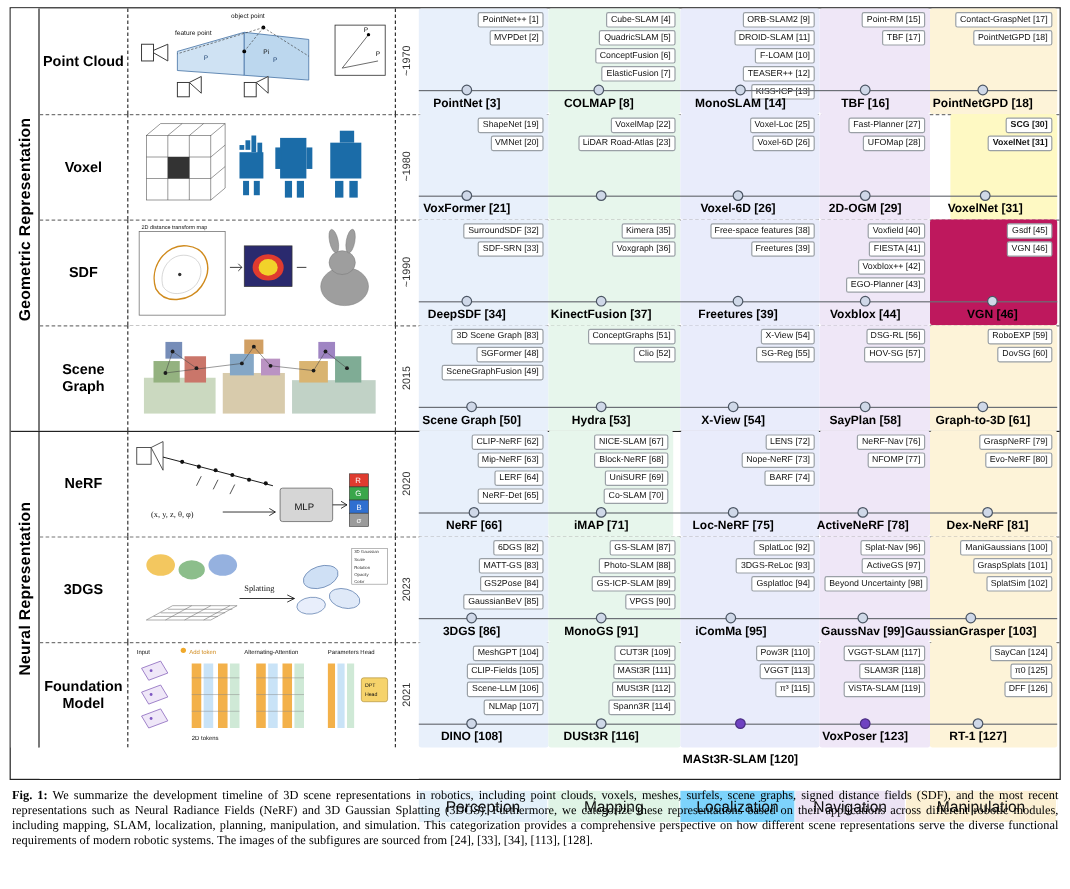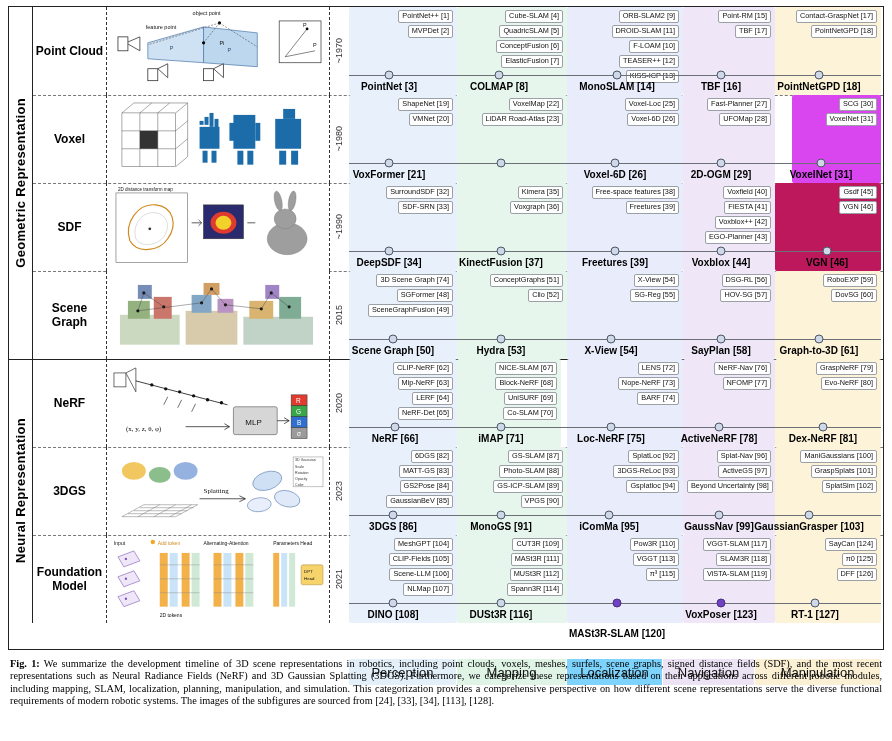--- a/index.html
+++ b/index.html
@@ -297,21 +297,21 @@
             <span class="tag">Voxel-Loc [25]</span>
             <span class="tag">Voxel-6D [26]</span>
           </div>
         </div>
         <div class="colblock" style="left:334px;width:92px;background:#efe7f7;">
           <div class="tagcol">
             <span class="tag">Fast-Planner [27]</span>
             <span class="tag">UFOMap [28]</span>
           </div>
         </div>
-        <div class="colblock" style="left:443px;right:0;background:#d946ef;">
+        <div class="colblock" style="left:443px;right:0;background:#fef9c3;font-weight:bold;">
           <div class="tagcol">
             <span class="tag">SCG [30]</span>
             <span class="tag">VoxelNet [31]</span>
           </div>
         </div>
         <div class="axis" style="top:68px;"></div>
         <div class="node" style="left:40px;top:68px;"></div>
         <div class="node" style="left:152px;top:68px;"></div>
         <div class="node" style="left:266px;top:68px;"></div>
         <div class="node" style="left:372px;top:68px;"></div>
@@ -439,21 +439,21 @@
               <circle cx="182" cy="36" r="1.6"></circle>
           </g>
         </svg>
       </div>
       <div class="yearlab" style="left:322px;top:272px;height:72px;">
         <span>2015</span>
       </div>
       <div class="band" style="top:264px;height:88px;">
         <div class="colblock" style="left:0;width:108px;background:#e8f0fb;">
           <div class="tagcol">
-            <span class="tag">3D Scene Graph [74]</span>
+            <span class="tag">3D Scene Graph [83]</span>
             <span class="tag">SGFormer [48]</span>
             <span class="tag">SceneGraphFusion [49]</span>
           </div>
         </div>
         <div class="colblock" style="left:108px;width:110px;background:#e7f6ec;">
           <div class="tagcol">
             <span class="tag">ConceptGraphs [51]</span>
             <span class="tag">Clio [52]</span>
           </div>
         </div>

